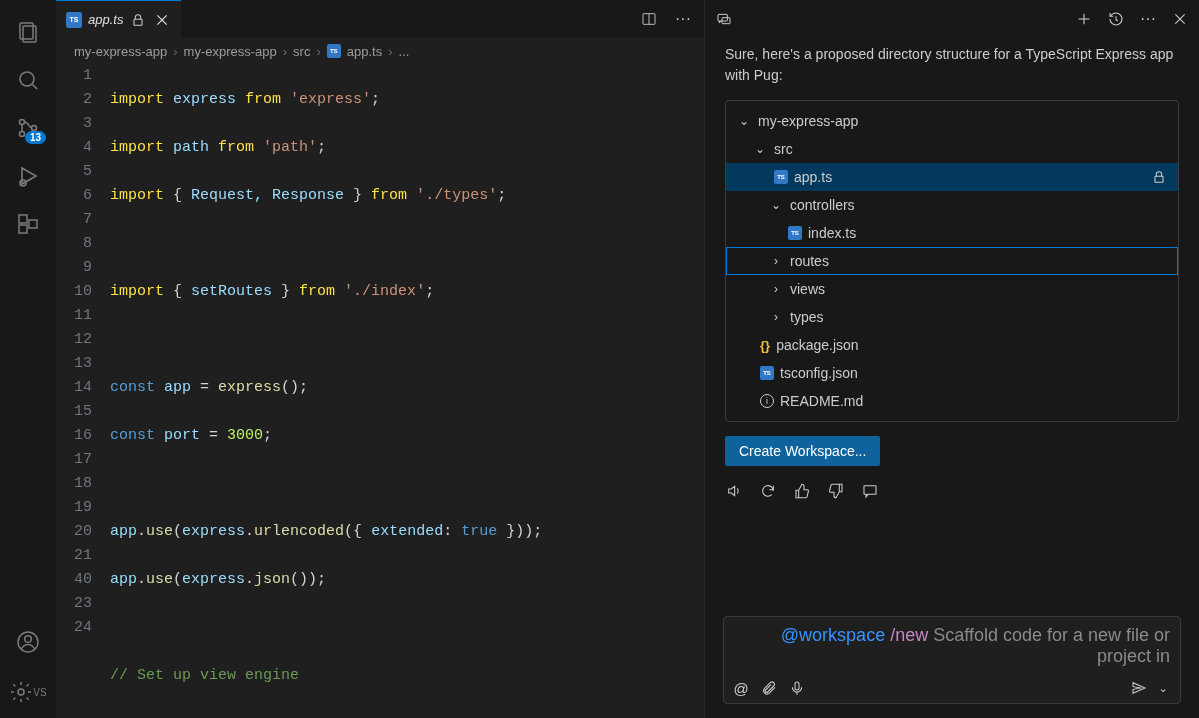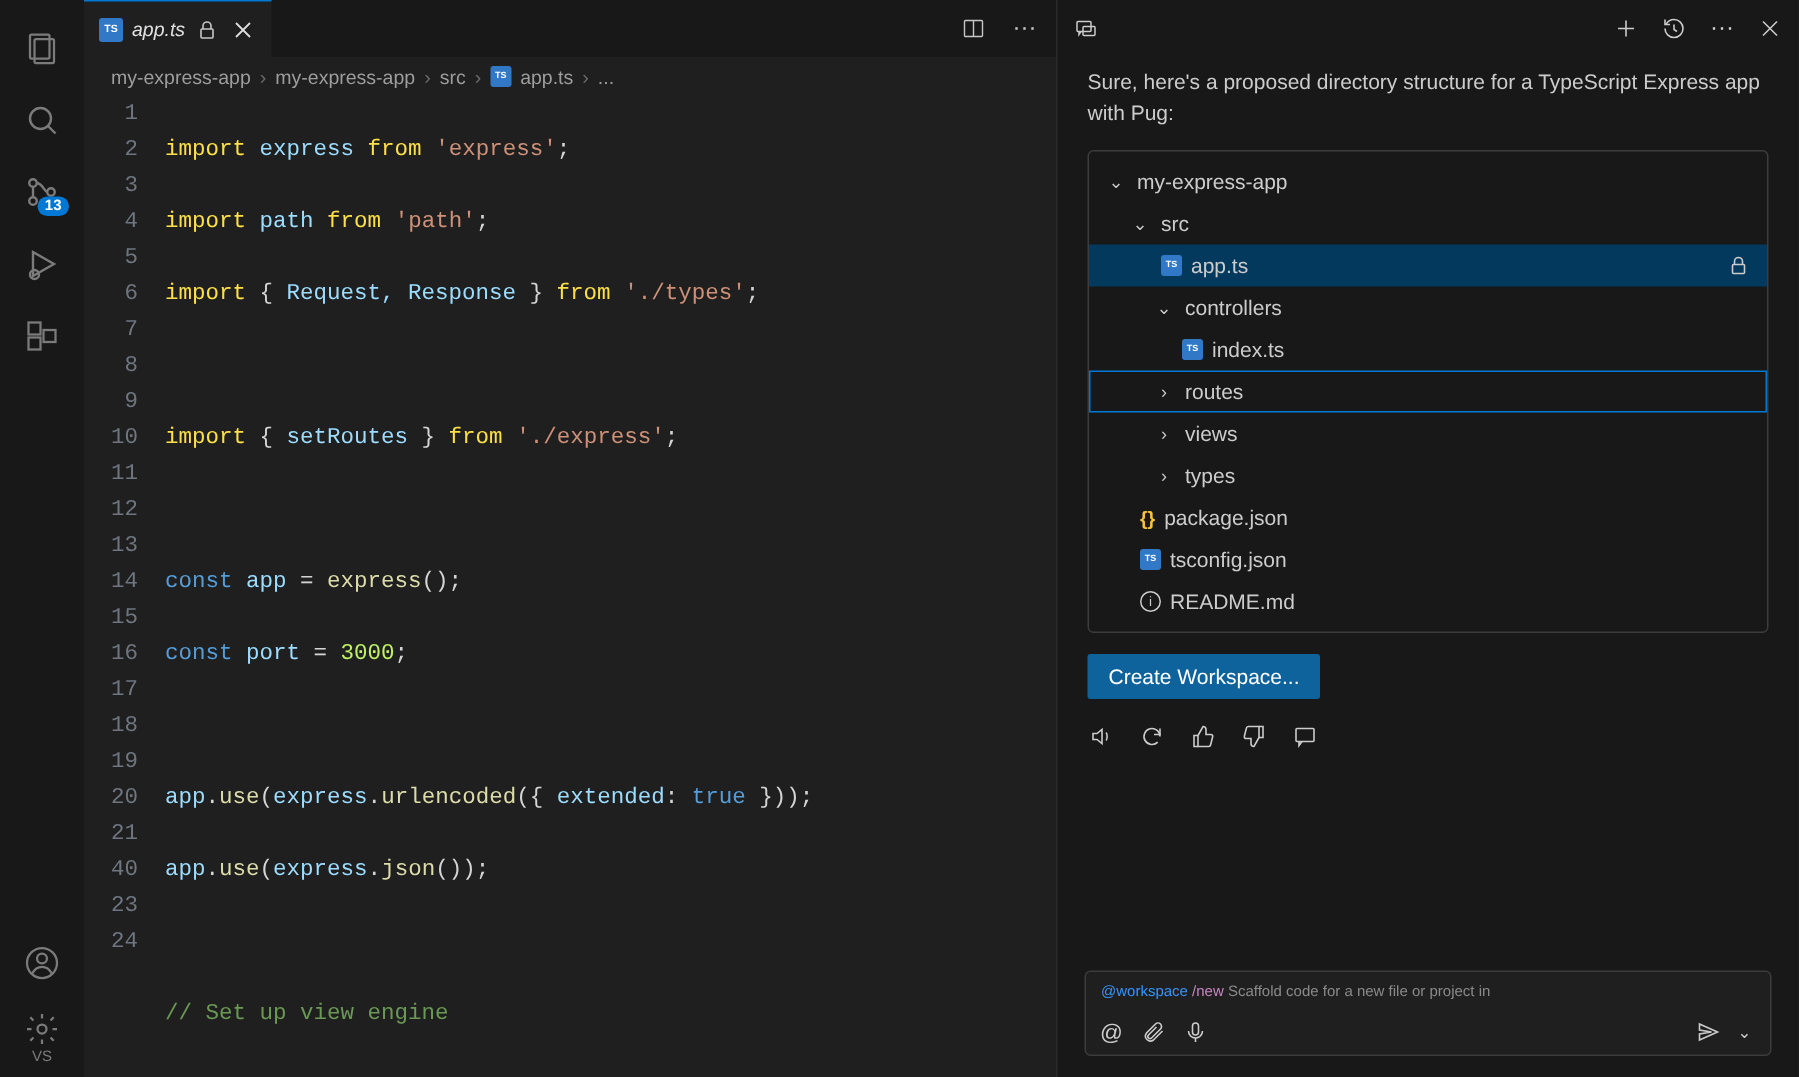--- a/index.html
+++ b/index.html
@@ -176,21 +176,21 @@
   }
   .chat-icon-row { display:flex; gap:16px; color:#cccccc; padding:2px 0;}
   .chat-icon-row .icon-btn{width:18px;height:18px;}
   .link-suggest { color:#3794ff; font-size:14px; line-height:1.5;}
   .chat-input-box {
     margin: 0 18px 14px 18px;
     border:1px solid #3c3c3c;
     border-radius:4px;
     background:#1f1f1f;
   }
-  .chat-input-text { padding:8px 10px; font-size:10px; color:#8a8a8a;}
+  .chat-input-text { padding:8px 10px; font-size:18px; color:#8a8a8a;text-align:right;}
   .chat-input-text .mention{color:#3794ff;}
   .chat-input-text .slash{color:#c586c0;}
   .chat-input-bar { display:flex; align-items:center; padding:4px 8px 6px 8px; gap:10px; color:#cccccc;}
   .chat-input-bar .right{margin-left:auto; display:flex; gap:6px; align-items:center;}
 </style>
 </head>
 <body>
 
 <div class="activity-bar">
   <div class="activity-item">
@@ -229,21 +229,21 @@
       </svg>
   </div>
   <div class="spacer"></div>
   <div class="activity-item">
     <svg viewBox="0 0 24 24" fill="none" stroke="currentColor" stroke-width="1.5">
         <circle cx="12" cy="12" r="10"></circle>
         <circle cx="12" cy="9" r="3.3"></circle>
         <path d="M5.5 19c1.5-3 4-4.5 6.5-4.5s5 1.5 6.5 4.5"></path>
       </svg>
   </div>
-  <div class="activity-item" style="flex-direction:column;height:52px">
+  <div class="activity-item" style="flex-direction:row;height:52px">
     <svg viewBox="0 0 24 24" fill="none" stroke="currentColor" stroke-width="1.5">
         <circle cx="12" cy="12" r="3"></circle>
         <path d="M12 2v3M12 19v3M4.2 4.2l2.1 2.1M17.7 17.7l2.1 2.1M2 12h3M19 12h3M4.2 19.8l2.1-2.1M17.7 6.3l2.1-2.1"></path>
       </svg>
     <span class="vs-label">VS</span>
   </div>
 </div>
 
 <div class="editor-col">
   <div class="tab-bar">
@@ -312,21 +312,21 @@
         <div>21</div>
         <div>40</div>
         <div>23</div>
         <div>24</div>
     </div>
     <div class="code-lines">
 <div><span class="tok-kw">import</span> <span class="tok-id">express</span> <span class="tok-kw">from</span> <span class="tok-str">'express'</span>;</div>
 <div><span class="tok-kw">import</span> <span class="tok-id">path</span> <span class="tok-kw">from</span> <span class="tok-str">'path'</span>;</div>
 <div><span class="tok-kw">import</span> { <span class="tok-id">Request, Response</span> } <span class="tok-kw">from</span> <span class="tok-str">'<span>./types</span>'</span>;</div>
 <div> </div>
-<div><span class="tok-kw">import</span> { <span class="tok-id">setRoutes</span> } <span class="tok-kw">from</span> <span class="tok-str">'<span>./express</span>'</span>;</div>
+<div><span class="tok-kw">import</span> { <span class="tok-id">setRoutes</span> } <span class="tok-kw">from</span> <span class="tok-str">'<span>./index</span>'</span>;</div>
 <div> </div>
 <div><span class="tok-const">const</span> <span class="tok-id">app</span> = <span class="tok-fn">express</span>();</div>
 <div><span class="tok-const">const</span> <span class="tok-id">port</span> = <span class="tok-num">3000</span>;</div>
 <div> </div>
 <div><span class="tok-id">app</span>.<span class="tok-fn">use</span>(<span class="tok-id">express</span>.<span class="tok-fn">urlencoded</span>({ <span class="tok-id">extended</span>: <span class="tok-bool">true</span> }));</div>
 <div><span class="tok-id">app</span>.<span class="tok-fn">use</span>(<span class="tok-id">express</span>.<span class="tok-fn">json</span>());</div>
 <div> </div>
 <div><span class="tok-cm">// Set up view engine</span></div>
 
 

